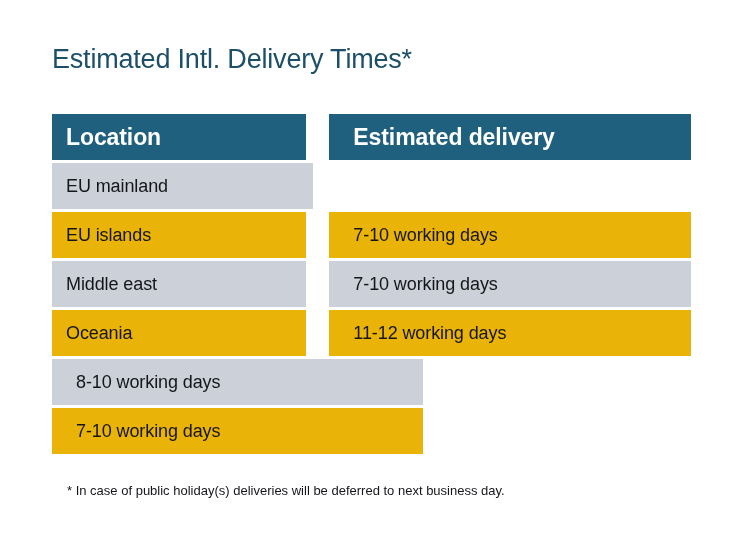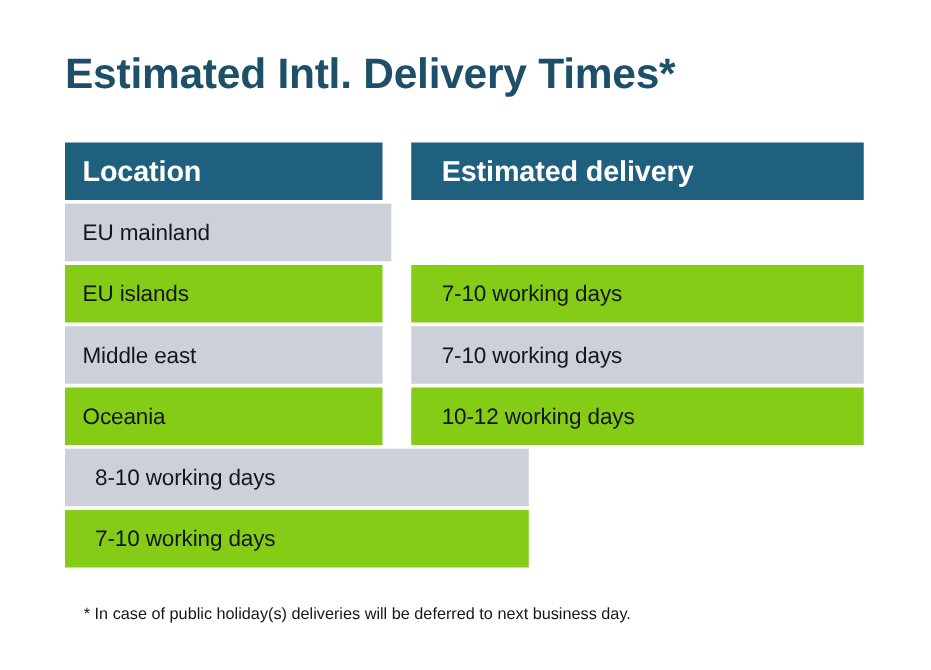--- a/index.html
+++ b/index.html
@@ -24,22 +24,22 @@
     width: 745px;
     height: 536px;
     background: #ffffff;
   }
 
   
   .page-title {
     position: absolute;
     left: 52px;
     top: 38px;
-    font-size: 34px;
-    font-weight: 700;
+    font-size: 27px;
+    font-weight: 400;
     letter-spacing: -0.2px;
     color: #1d5068;
     line-height: 42px;
     white-space: nowrap;
   }
 
   
   .table {
     position: absolute;
     left: 52px;
@@ -87,21 +87,21 @@
     font-weight: 400;
     color: #15161a;
     letter-spacing: -0.1px;
   }
 
   .row-body.shade-dark .cell {
     background: #ccd0d8;
   }
 
   .row-body.shade-light .cell {
-    background: #84cc16;
+    background: #eab308;
   }
 
   
   .footnote {
     position: absolute;
     left: 67px;
     top: 481px;
     font-size: 13px;
     font-weight: 400;
     color: #15161a;
@@ -132,21 +132,21 @@
       <div class="cell cell-delivery">7-10 working days</div>
     </div>
 
     <div class="row row-body shade-dark">
       <div class="cell cell-location">Middle east</div>
       <div class="cell cell-delivery">7-10 working days</div>
     </div>
 
     <div class="row row-body shade-light">
       <div class="cell cell-location">Oceania</div>
-      <div class="cell cell-delivery">10-12 working days</div>
+      <div class="cell cell-delivery">11-12 working days</div>
     </div>
 
     <div class="row row-body shade-dark">
       <div class="cell cell-delivery">8-10 working days</div>
     </div>
 
     <div class="row row-body shade-light">
       <div class="cell cell-delivery">7-10 working days</div>
     </div>
 

